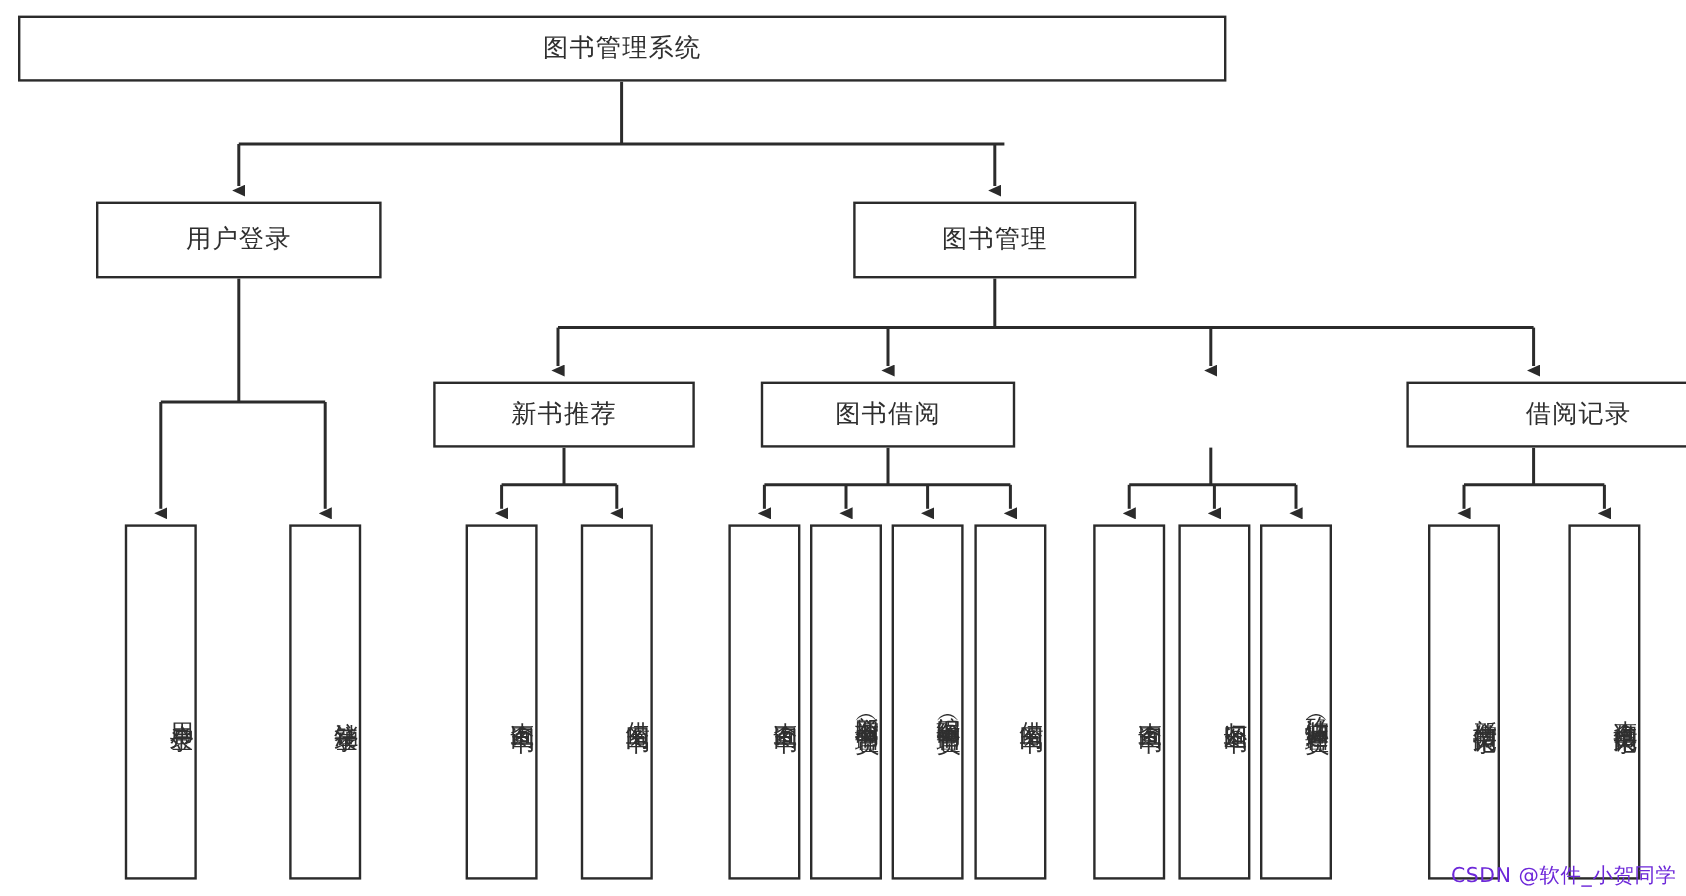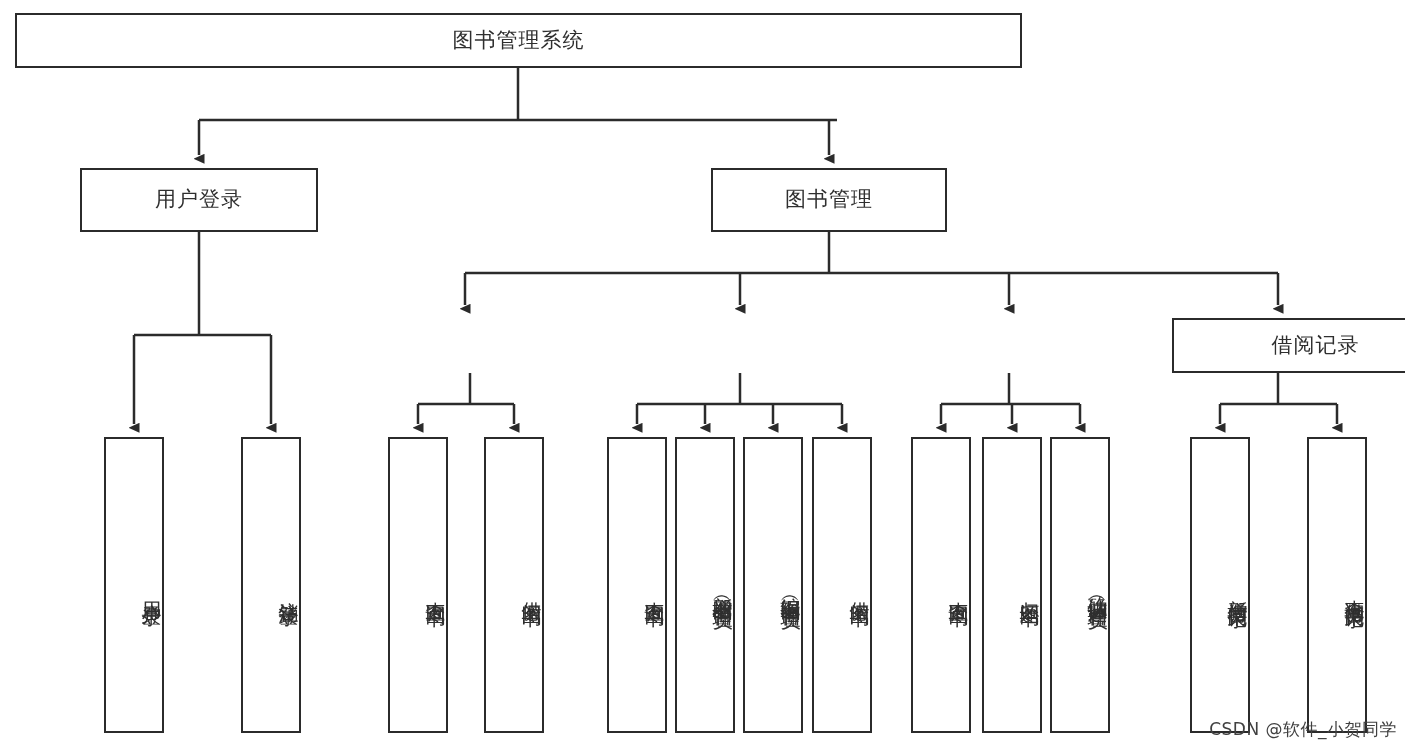--- a/index.html
+++ b/index.html
@@ -53,21 +53,21 @@
   }
   .node-label {
     display: block;
     white-space: nowrap;
   }
   #watermark {
     position: absolute;
     right: 8px;
     bottom: 6px;
     font-size: 17px;
-    color: #404040;
+    color: #6d28d9;
     letter-spacing: 0.5px;
     white-space: nowrap;
     pointer-events: none;
   }
 </style>
 </head>
 <body>
 
 <div id="diagram-root">
 
@@ -138,21 +138,27 @@
   </div>
 
   <div class="node-box horiz" style="left:80px; top:168px; width:238px; height:64px;">
     <span class="node-label">用户登录</span>
   </div>
 
   <div class="node-box horiz" style="left:711px; top:168px; width:236px; height:64px;align-items:center;">
     <span class="node-label">图书管理</span>
   </div>
 
-
+  <div class="node-box horiz" style="left:361px; top:318px; width:218px; height:55px;">
+    <span class="node-label">新书推荐</span>
+  </div>
+
+  <div class="node-box horiz" style="left:634px; top:318px; width:212px; height:55px;">
+    <span class="node-label">图书借阅</span>
+  </div>
 
 
   <div class="node-box horiz" style="left:1172px; top:318px; width:252px; height:55px;padding-left:35px;">
     <span class="node-label">借阅记录</span>
   </div>
 
   <div class="node-box vert" style="left:104px; top:437px; width:60px; height:296px;">
     <span class="node-label">用户登录</span>
   </div>
 

